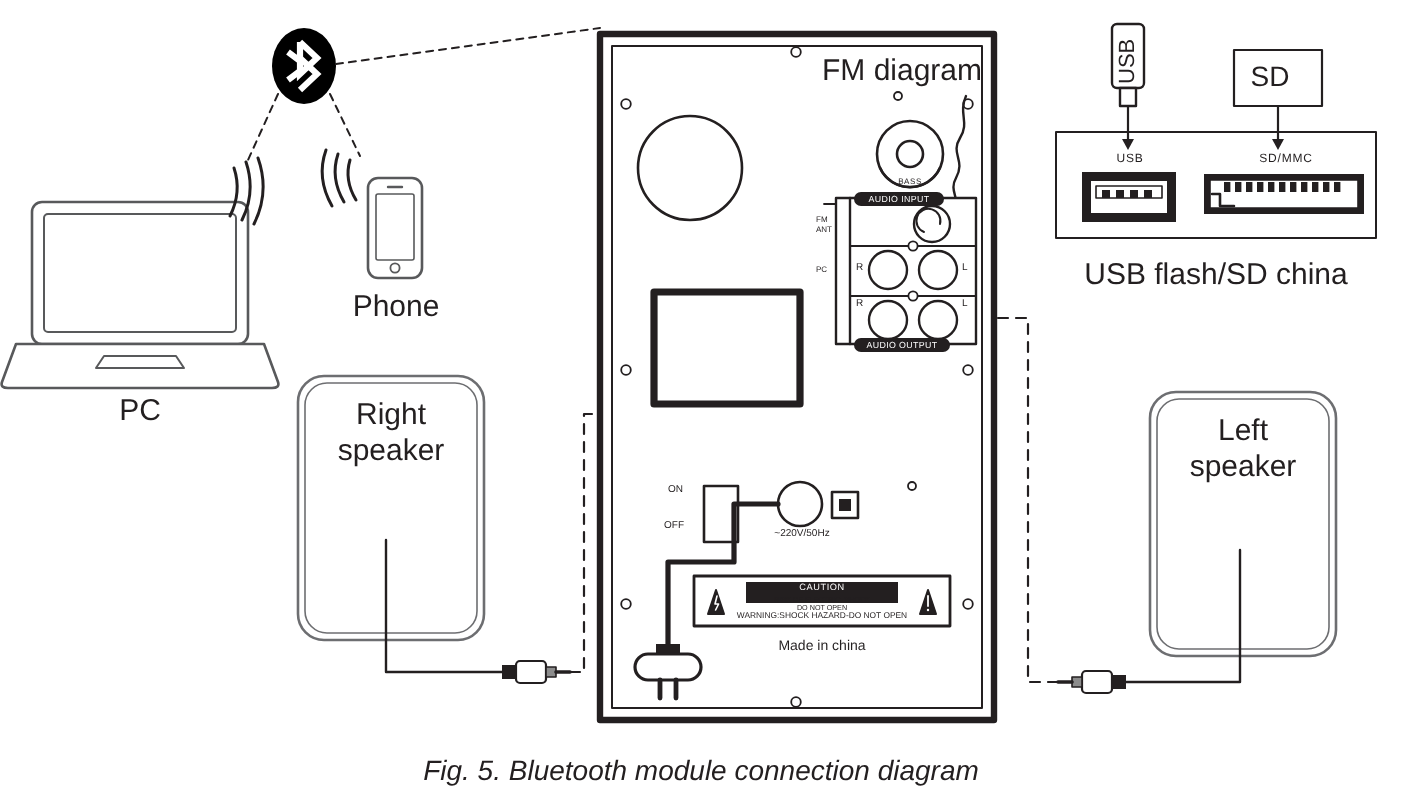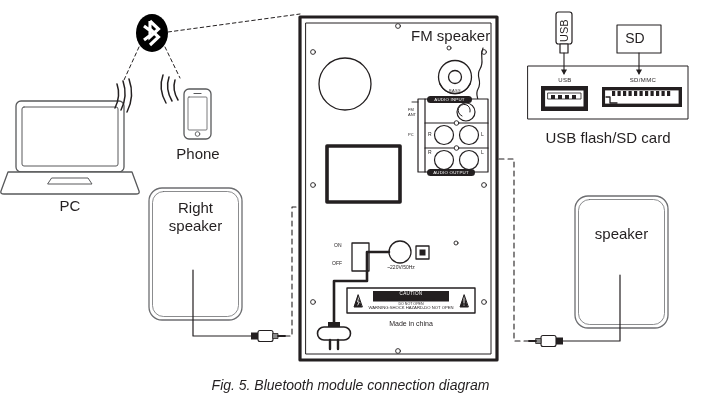--- a/index.html
+++ b/index.html
@@ -253,23 +253,24 @@
       </g>
     </g>
   </svg>
 
   <div class="txt lbl-big ctr" style="left:40px;top:198px;width:60px;">PC</div>
   <div class="txt lbl-big ctr" style="left:163px;top:146px;width:70px;">Phone</div>
 
   <div class="txt lbl-big ctr" style="left:149px;top:200px;width:93px;">Right</div>
   <div class="txt lbl-big ctr" style="left:149px;top:218px;width:93px;">speaker</div>
 
+  <div class="txt lbl-big ctr" style="left:575px;top:208px;width:93px;">Left</div>
   <div class="txt lbl-big ctr" style="left:575px;top:226px;width:93px;">speaker</div>
 
-  <div class="txt lbl-big" style="left:411px;top:28px;">FM speaker</div>
+  <div class="txt lbl-big" style="left:411px;top:28px;">FM diagram</div>
 
   <div class="txt lbl-tiny ctr" style="left:441px;top:89px;width:28px;letter-spacing:.3px;">BASS</div>
 
   <div class="pill" style="left:427px;top:96px;width:45px;">AUDIO INPUT</div>
   <div class="pill" style="left:427px;top:169px;width:48px;">AUDIO OUTPUT</div>
 
   <div class="txt lbl-tiny" style="left:408px;top:108px;">FM</div>
   <div class="txt lbl-tiny" style="left:408px;top:113px;">ANT</div>
   <div class="txt lbl-tiny" style="left:408px;top:133px;">PC</div>
 
@@ -287,17 +288,17 @@
   <div class="txt ctr" style="left:365px;top:302px;width:92px;font-size:3.6px;">DO NOT OPEN</div>
   <div class="txt ctr" style="left:347px;top:306px;width:128px;font-size:4.2px;">WARNING:SHOCK HAZARD-DO NOT OPEN</div>
 
   <div class="txt ctr" style="left:347px;top:320px;width:128px;font-size:7px;">Made in china</div>
 
   <div class="txt vert" style="left:558px;top:14px;height:28px;font-size:11px;">USB</div>
   <div class="txt ctr" style="left:617px;top:31px;width:36px;font-size:14px;">SD</div>
   <div class="txt ctr" style="left:543px;top:77px;width:44px;font-size:6px;letter-spacing:.4px;">USB</div>
   <div class="txt ctr" style="left:612px;top:77px;width:62px;font-size:6px;letter-spacing:.4px;">SD/MMC</div>
 
-  <div class="txt lbl-mid ctr" style="left:528px;top:130px;width:160px;font-size:15px;">USB flash/SD card</div>
+  <div class="txt lbl-mid ctr" style="left:528px;top:130px;width:160px;font-size:15px;">USB flash/SD china</div>
 
   <div class="txt caption" style="top:378px;">Fig. 5. Bluetooth module connection diagram</div>
 
 </div>
 
 </body></html>

